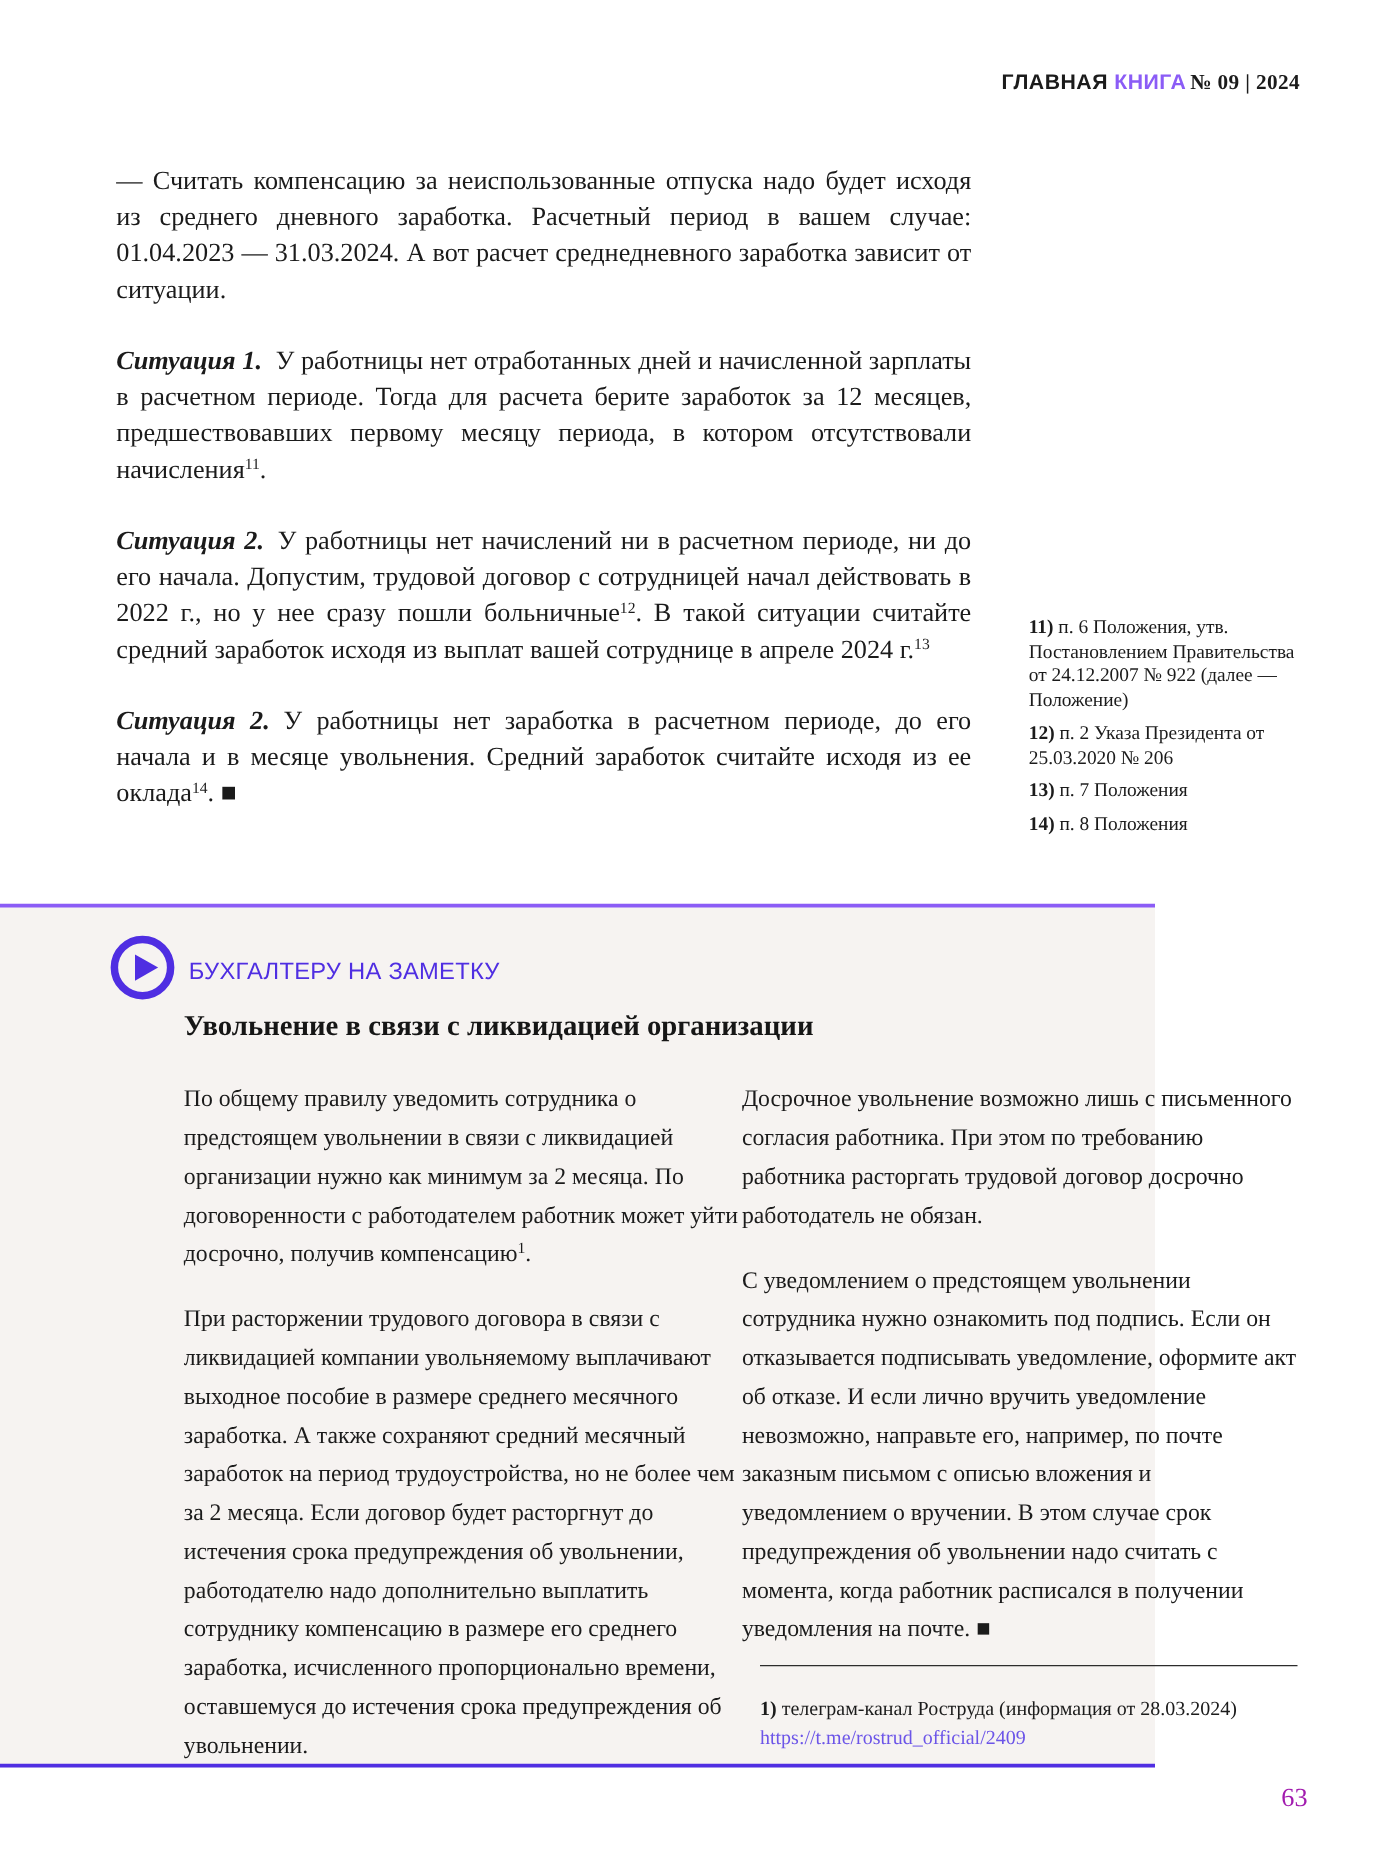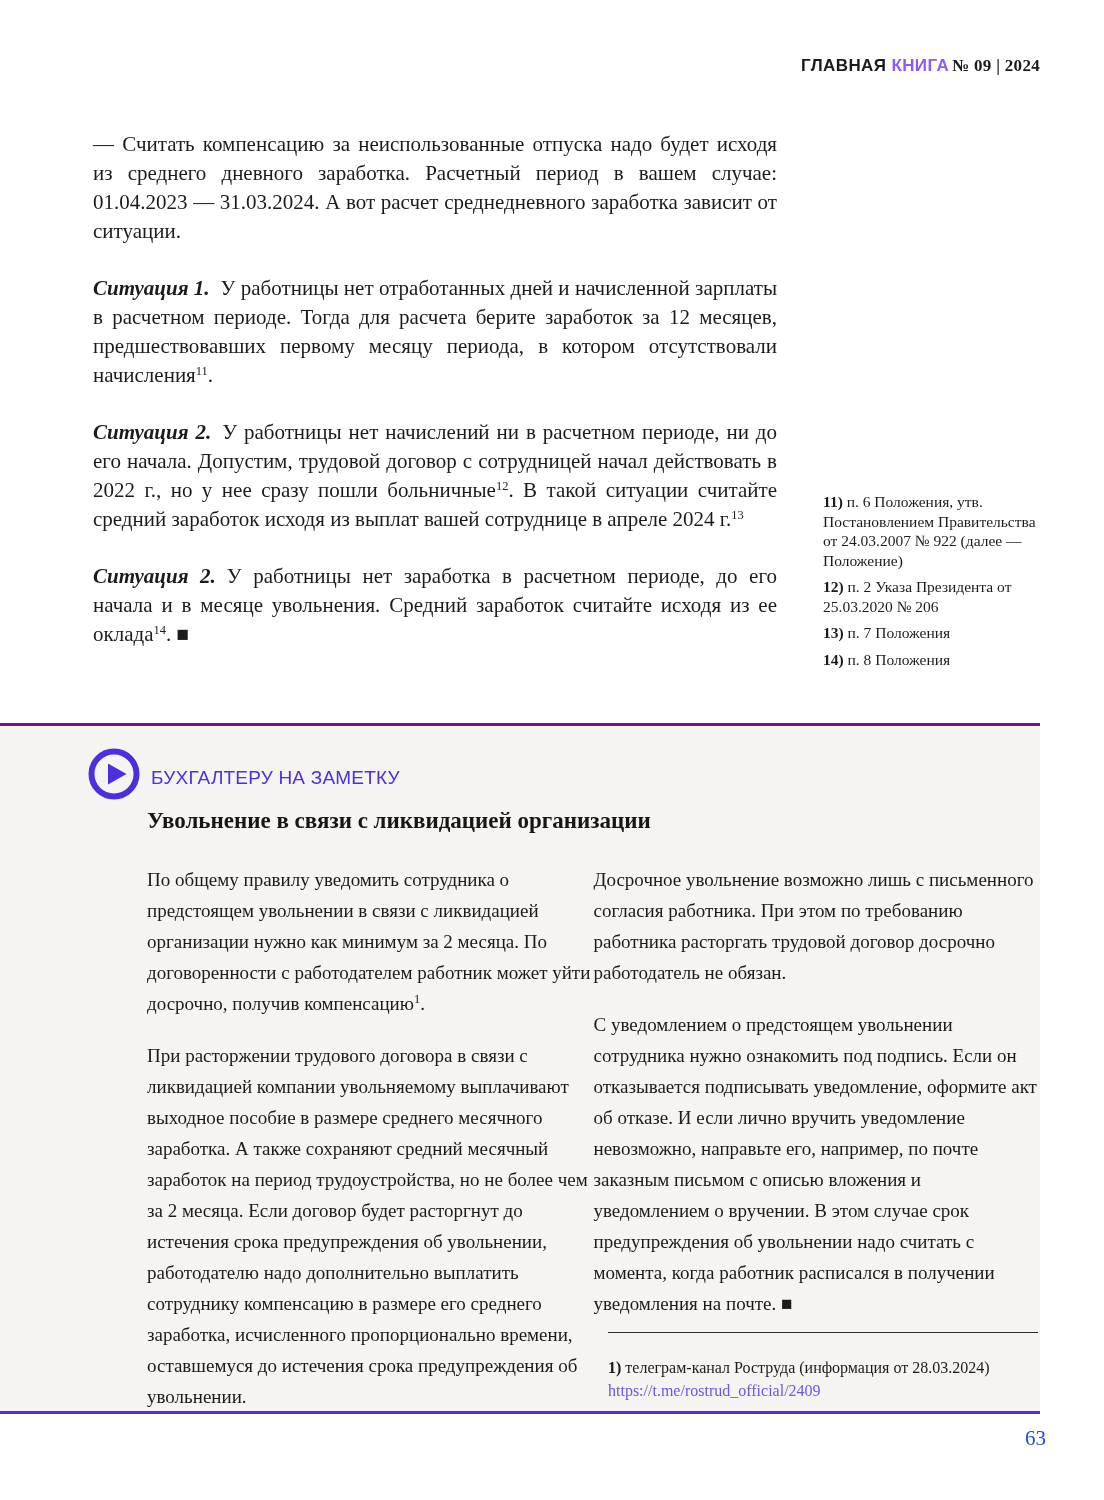--- a/index.html
+++ b/index.html
@@ -20,41 +20,41 @@
   .sit-label { font-weight:bold; font-style:italic; margin-right:11px; }
   .fnref { font-size:12.5px; line-height:0; vertical-align:baseline; position:relative; top:-7px; }
 
   
   .fn-sidebar { position:absolute; left:823px; top:492px; width:222px; font-size:15.5px; line-height:19.5px; text-align:left; }
   .fn-item { margin:0 0 7px 0; }
   .fn-item b { font-weight:bold; }
 
   
   .note {
-    position:absolute; left:0; top:723px; width:1040px; height:691px; box-sizing:border-box;
-    background:#f6f3f1; border-top:3px solid #701a75; border-bottom:3px solid #4f2ee2;
+    position:absolute; left:0; top:723px; width:924px; height:691px; box-sizing:border-box;
+    background:#f6f3f1; border-top:3px solid #8b5cf6; border-bottom:3px solid #4f2ee2;
   }
   .play { position:absolute; left:88px; top:22px; width:52px; height:52px; }
   .kicker {
     position:absolute; left:151px; top:41px;
     font-family:"Liberation Sans","DejaVu Sans",sans-serif; font-size:19px; color:#4f2ee2; letter-spacing:.2px;
   }
   .note-title { position:absolute; left:147px; top:82px; margin:0; font-size:23px; font-weight:bold; color:#161616; }
   .cols { position:absolute; left:147px; top:138px; width:893px; display:flex; }
   .col { flex:1; font-size:19px; line-height:31px; text-align:left; }
   .col p { margin:0 0 21px 0; }
 
   .note-fn {
     position:absolute; left:608px; top:606px; width:430px;
     border-top:1px solid #2c2c2c; padding-top:24px; font-size:16px; line-height:22px;
   }
   .note-fn b { font-weight:bold; }
   .note-fn .link { color:#6c55e8; text-decoration:none; display:inline-block; margin-top:1px; }
 
-  .page-number { position:absolute; top:1426px; right:58px; font-size:21px; color:#1d4ed8; }
+  .page-number { position:absolute; top:1426px; right:58px; font-size:21px; color:#a21caf; }
 </style>
 </head>
 <body>
 
 <div class="page">
 
   <header class="masthead">
     <span class="m-name">ГЛАВНАЯ</span><span class="m-accent">КНИГА</span><span class="m-issue">№ 09 | 2024</span>
   </header>
 
@@ -62,21 +62,21 @@
     <p>— Считать компенсацию за неиспользованные отпуска надо будет исходя из среднего дневного заработка. Расчетный период в вашем случае: 01.04.2023 — 31.03.2024. А вот расчет среднедневного заработка зависит от ситуации.</p>
 
     <p><span class="sit-label">Ситуация 1.</span><span>У работницы нет отработанных дней и начисленной зарплаты в расчетном периоде. Тогда для расчета берите заработок за 12 месяцев, предшествовавших первому месяцу периода, в котором отсутствовали начисления</span><sup class="fnref">11</sup><span></span><sup class="fnref"></sup><span>.</span></p>
 
     <p><span class="sit-label">Ситуация 2.</span><span>У работницы нет начислений ни в расчетном периоде, ни до его начала. Допустим, трудовой договор с сотрудницей начал действовать в 2022 г., но у нее сразу пошли больничные</span><sup class="fnref">12</sup><span>. В такой ситуации считайте средний заработок исходя из выплат вашей сотруднице в апреле 2024 г.</span><sup class="fnref">13</sup><span></span></p>
 
     <p><span class="sit-label">Ситуация 2.</span><span>У работницы нет заработка в расчетном периоде, до его начала и в месяце увольнения. Средний заработок считайте исходя из ее оклада</span><sup class="fnref">14</sup><span></span><sup class="fnref"></sup><span>. ■</span></p>
   </section>
 
   <aside class="fn-sidebar">
-    <p class="fn-item"><b>11)</b> <span>п. 6 Положения, утв. Постановлением Правительства от 24.03.2007 № 922 (далее — Положение)</span></p>
+    <p class="fn-item"><b>11)</b> <span>п. 6 Положения, утв. Постановлением Правительства от 24.12.2007 № 922 (далее — Положение)</span></p>
     <p class="fn-item"><b>12)</b> <span>п. 2 Указа Президента от 25.03.2020 № 206</span></p>
     <p class="fn-item"><b>13)</b> <span>п. 7 Положения</span></p>
     <p class="fn-item"><b>14)</b> <span>п. 8 Положения</span></p>
   </aside>
 
   <section class="note">
     <svg class="play" viewBox="0 0 52 52" aria-hidden="true">
       <circle cx="26" cy="26" r="22.5" fill="none" stroke="#4f2ee2" stroke-width="6"></circle>
       <path d="M20 15.5 L38.5 26 L20 36.5 Z" fill="#4f2ee2"></path>
     </svg>

